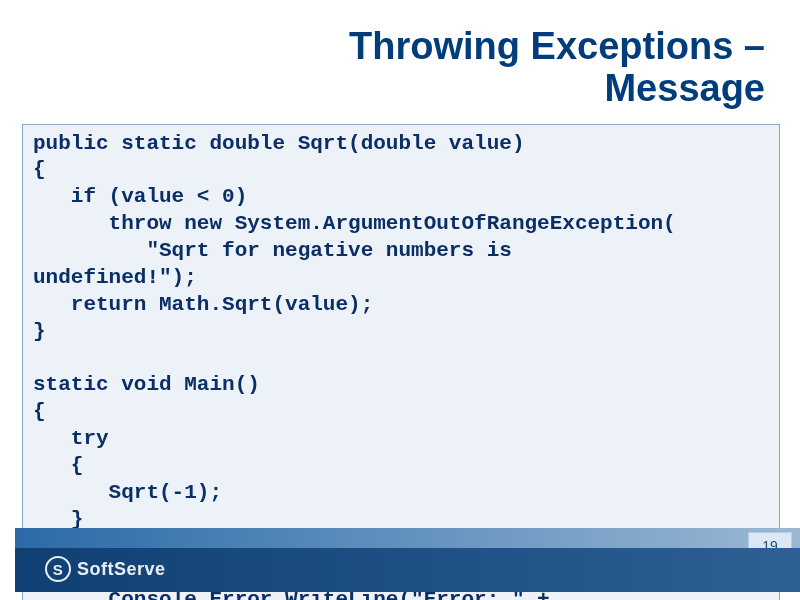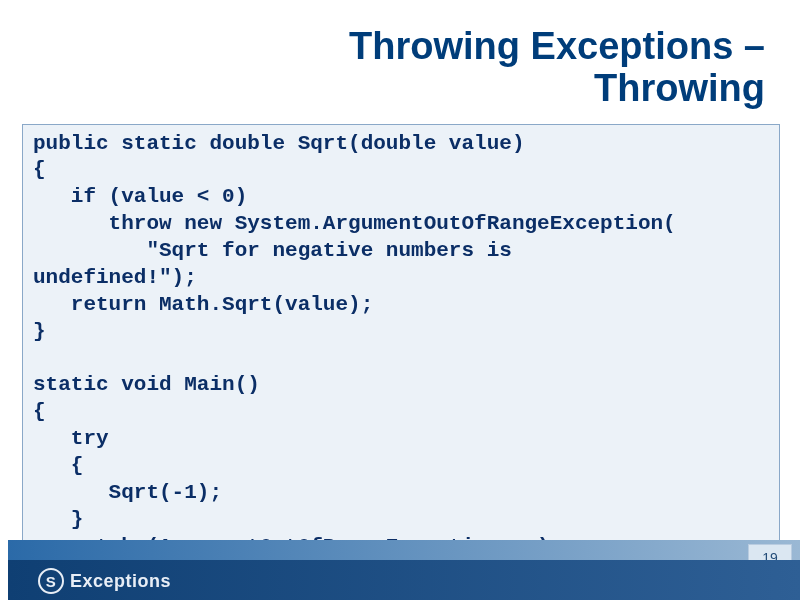--- a/index.html
+++ b/index.html
@@ -28,24 +28,24 @@
     font-family: Consolas, "Courier New", monospace;
     font-size: 21px;
     color: #0b2e66;
     font-weight: bold;
     line-height: 1.28;
     white-space: pre;
     overflow: hidden;
   }
   .footer-bar {
     position: absolute;
-    left: 8px;
+    left: 15px;
     right: 0;
     bottom: 0;
-    height: 60px;
+    height: 72px;
     margin-top: 36px;
   }
   .stripe1 {
     position: absolute;
     left: 0; right: 0; top: 0;
     height: 20px;
     background: linear-gradient(to right, #2b6aa8 0%, #9ab8d4 100%);
   }
   .stripe2 {
     position: absolute;
@@ -102,21 +102,21 @@
     color: #e8eef6;
     font-size: 15px;
     font-weight: bold;
   }
 </style>
 </head>
 <body>
 
 <div class="title">
   <span>Throwing Exceptions –</span><br>
-  <span>Throwing</span>
+  <span>Message</span>
 </div>
 
 <div class="code-box"><span>public static double Sqrt(double value)
 {
    if (value &lt; 0)
       throw new System.ArgumentOutOfRangeException(
          "Sqrt for negative numbers is
 undefined!");
    return Math.Sqrt(value);
 }
@@ -137,16 +137,16 @@
 
 <div class="footer-bar">
   <div class="stripe1">
     <div class="pagebox">
       <span>19</span>
     </div>
   </div>
   <div class="stripe2">
     <div class="brand">
       <span class="logo"></span>
-      <span>Exceptions</span>
+      <span>SoftServe</span>
     </div>
   </div>
 </div>
 
 </body></html>

